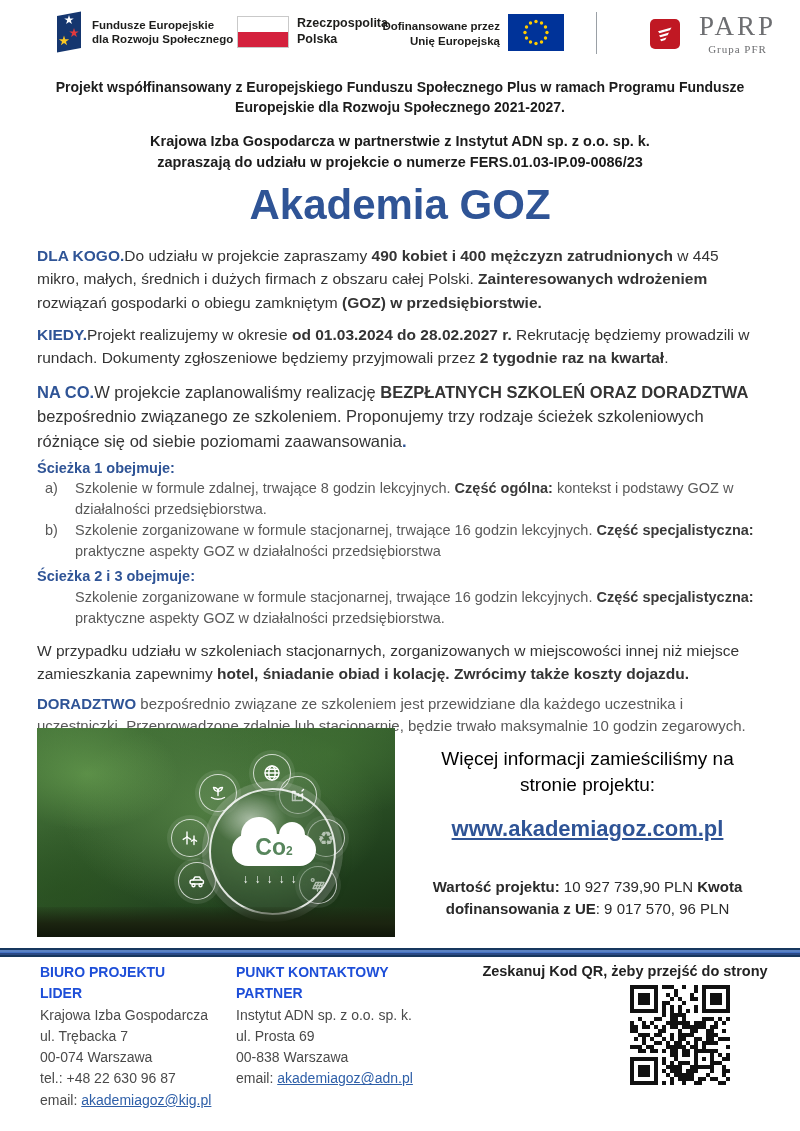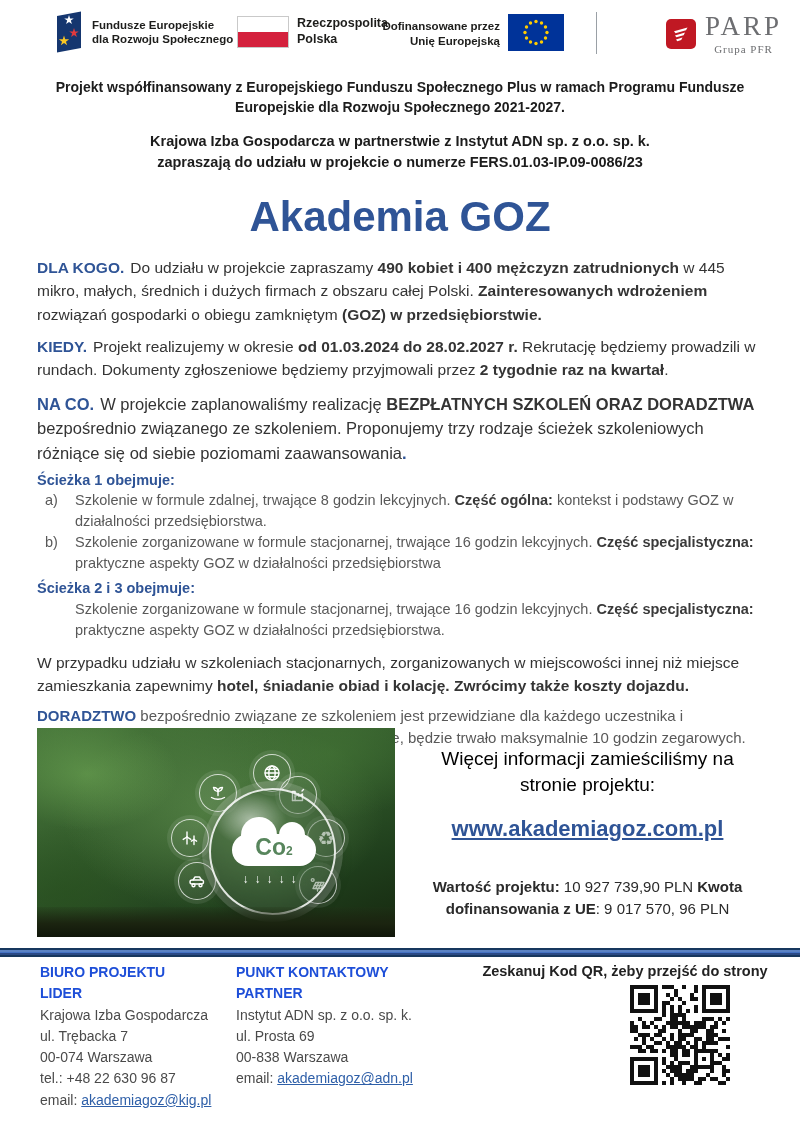--- a/index.html
+++ b/index.html
@@ -17,35 +17,35 @@
   .fe-text{font-size:11.5px;font-weight:700;color:#1d1d1b;line-height:1.25}
   .pl{left:237px;top:16px}
   .pl-text{font-size:12.5px;font-weight:700;color:#1d1d1b;line-height:1.25}
   .pl-flag{width:52px;height:32px;border:1px solid #c9c9c9}
   .pl-flag .w{height:50%;background:#fff}
   .pl-flag .r{height:50%;background:#D4213D}
   .eu-txt{position:absolute;left:366px;top:19px;width:134px;text-align:right;
           font-size:11.5px;font-weight:700;color:#1d1d1b;line-height:1.3}
   .eu-flag{position:absolute;left:508px;top:14px}
   .v-div{position:absolute;left:596px;top:12px;width:1px;height:42px;background:#9aa0a6}
-  .parp{left:666px;top:13px;gap:9px}
+  .parp{left:650px;top:13px;gap:19px}
   .parp-name{font-family:"Liberation Serif",serif;font-size:27px;letter-spacing:3px;color:#6d6e71;line-height:1}
   .parp-group{font-family:"Liberation Serif",serif;font-size:11px;color:#6d6e71;text-align:center;margin-top:3px;letter-spacing:1px}
 
   
   .disclaimer{margin:13px 40px 0;text-align:center;font-size:14px;font-weight:700;color:#1c1c1c;line-height:1.45}
   .invite{margin:13px 40px 0;text-align:center;font-size:14.5px;font-weight:700;color:#1c1c1c;line-height:1.45}
   .invite span{display:block}
-  .title{margin:20px 0 0;text-align:center;font-size:42px;font-weight:700;color:var(--blue);line-height:1.15}
+  .title{margin:8px 0 0;text-align:center;font-size:42px;font-weight:700;color:var(--blue);line-height:1.15}
 
   
   .para{margin:15px 37px 0;font-size:15.5px;line-height:1.52;color:#343434}
   .para.tight{margin-top:8px}
   .para.naco{font-size:16.5px;line-height:1.5;margin-top:10px}
-  .sec-label{color:var(--blue);font-weight:700;margin-right:6px}
+  .sec-label{color:var(--blue);font-weight:700;}
   .runs span.b{font-weight:700}
   .runs span.blue{color:var(--blue);font-weight:700}
   .runs span.dk{color:#3a3a3a}
   .path-head{margin:4px 37px 0;font-size:14.5px;font-weight:700;color:var(--blue);line-height:1.4}
   .list-item{margin:0 37px 0 45px;display:flex;font-size:14.5px;color:#595959;line-height:1.45}
   .list-item .marker{flex:0 0 30px}
   .para.gray{color:#595959;font-size:15px;margin-top:7px}
   .para.accom{margin-top:10px}
 
   

